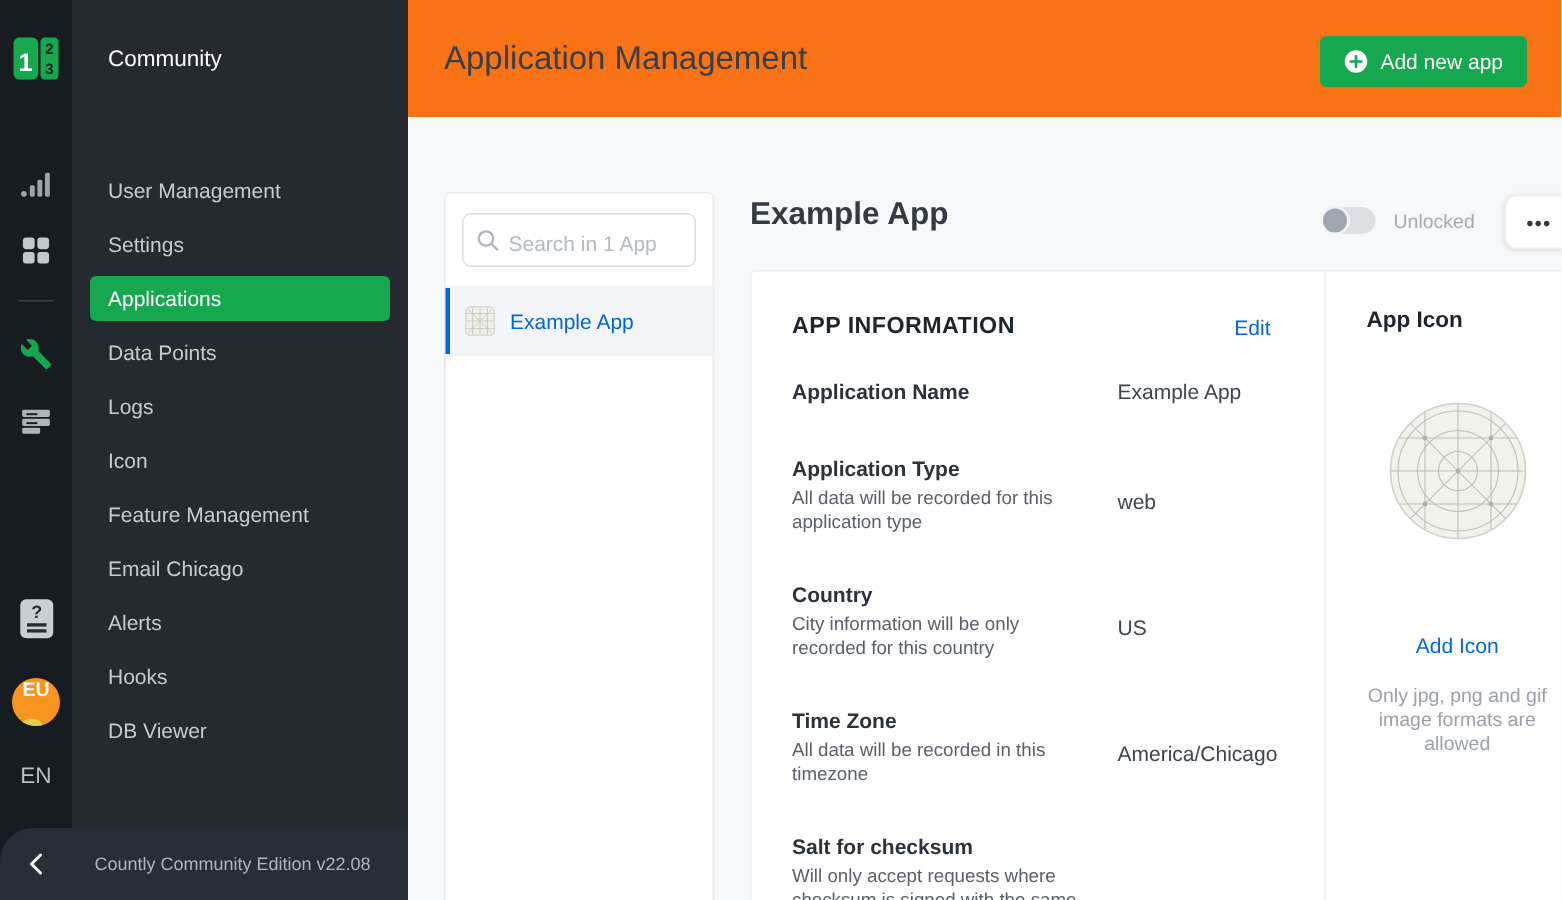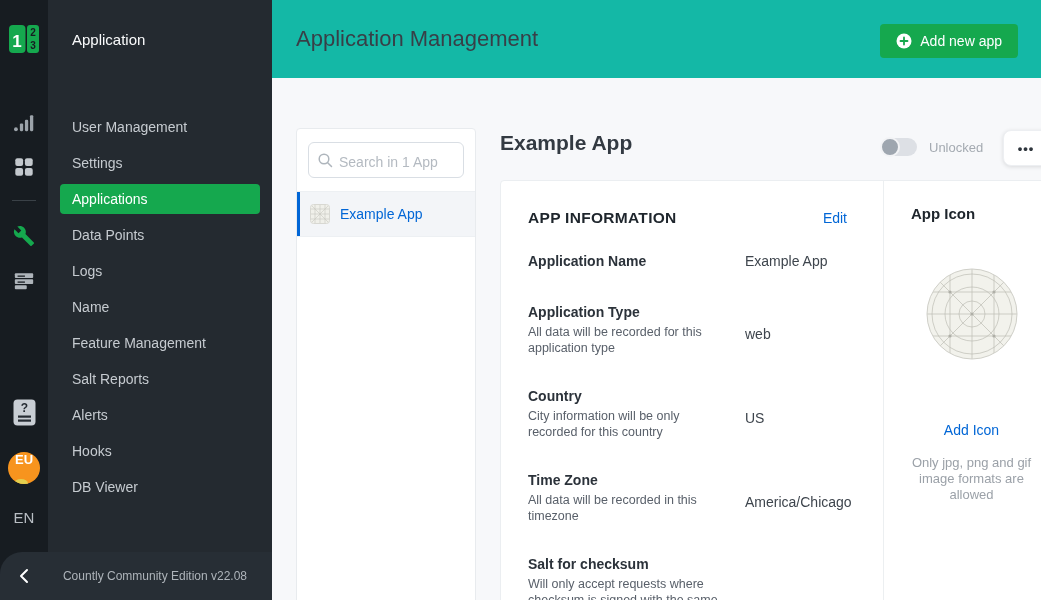--- a/index.html
+++ b/index.html
@@ -21,21 +21,21 @@
   .nav { position:absolute; top:112px; left:0; width:224px; }
   .nav-item { height:30px; line-height:30px; margin:0 12px 6px 12px; padding:0 12px; border-radius:4px;
               color:#C6CBD0; font-size:14px; cursor:pointer; white-space:nowrap; }
   .nav-item.active { background:#15A84E; color:#FFFFFF; }
   .side-footer { position:absolute; left:0; bottom:0; width:272px; height:48px; background:#272E35;
                  border-top-left-radius:22px; display:flex; align-items:center; z-index:2; }
   .collapse-btn { width:48px; display:flex; justify-content:center; cursor:pointer; }
   .footer-text { flex:1; text-align:center; color:#AEB4BA; font-size:12px; padding-right:10px; }
 
   
-  .header { position:absolute; left:272px; top:0; width:769px; height:78px; background:#14b8a6; }
+  .header { position:absolute; left:272px; top:0; width:769px; height:78px; background:#f97316; }
   .page-title { position:absolute; left:24px; top:26px; font-size:22px; font-weight:500; color:#383F47; }
   .add-btn { position:absolute; top:24px; right:23px; height:34px; padding:2px 16px; background:#15A84E; border:none;
              border-radius:4px; color:#fff; font-size:14px; font-family:inherit; display:flex; align-items:center; gap:8px; cursor:pointer; }
 
   
   .content { position:absolute; left:272px; top:78px; width:769px; height:522px; background:#F7F8FA; overflow:hidden; }
 
   
   .app-list { position:absolute; left:24px; top:50px; width:180px; height:480px; background:#fff;
               border:1px solid #E8EBEE; border-radius:4px; }
@@ -134,30 +134,30 @@
           <rect x="5" y="20.5" width="13" height="2.2" fill="#262C33"></rect>
         </svg>
       </div>
       <div class="avatar" style="top:452px;">
         <span>EU</span>
       </div>
       <div class="lang" style="top:509px;">EN</div>
     </div>
 
     <div class="menu">
-      <div class="menu-title">Application</div>
+      <div class="menu-title">Community</div>
       <div class="nav">
         <div class="nav-item">User Management</div>
         <div class="nav-item">Settings</div>
         <div class="nav-item active">Applications</div>
         <div class="nav-item">Data Points</div>
         <div class="nav-item">Logs</div>
-        <div class="nav-item">Name</div>
+        <div class="nav-item">Icon</div>
         <div class="nav-item">Feature Management</div>
-        <div class="nav-item">Salt Reports</div>
+        <div class="nav-item">Email Chicago</div>
         <div class="nav-item">Alerts</div>
         <div class="nav-item">Hooks</div>
         <div class="nav-item">DB Viewer</div>
       </div>
     </div>
 
     <div class="side-footer">
       <div class="collapse-btn">
         <svg width="12" height="16" viewBox="0 0 12 16" fill="none" stroke="#FFFFFF" stroke-width="2" stroke-linecap="round" stroke-linejoin="round">
           <polyline points="9,2 3,8 9,14"></polyline>

